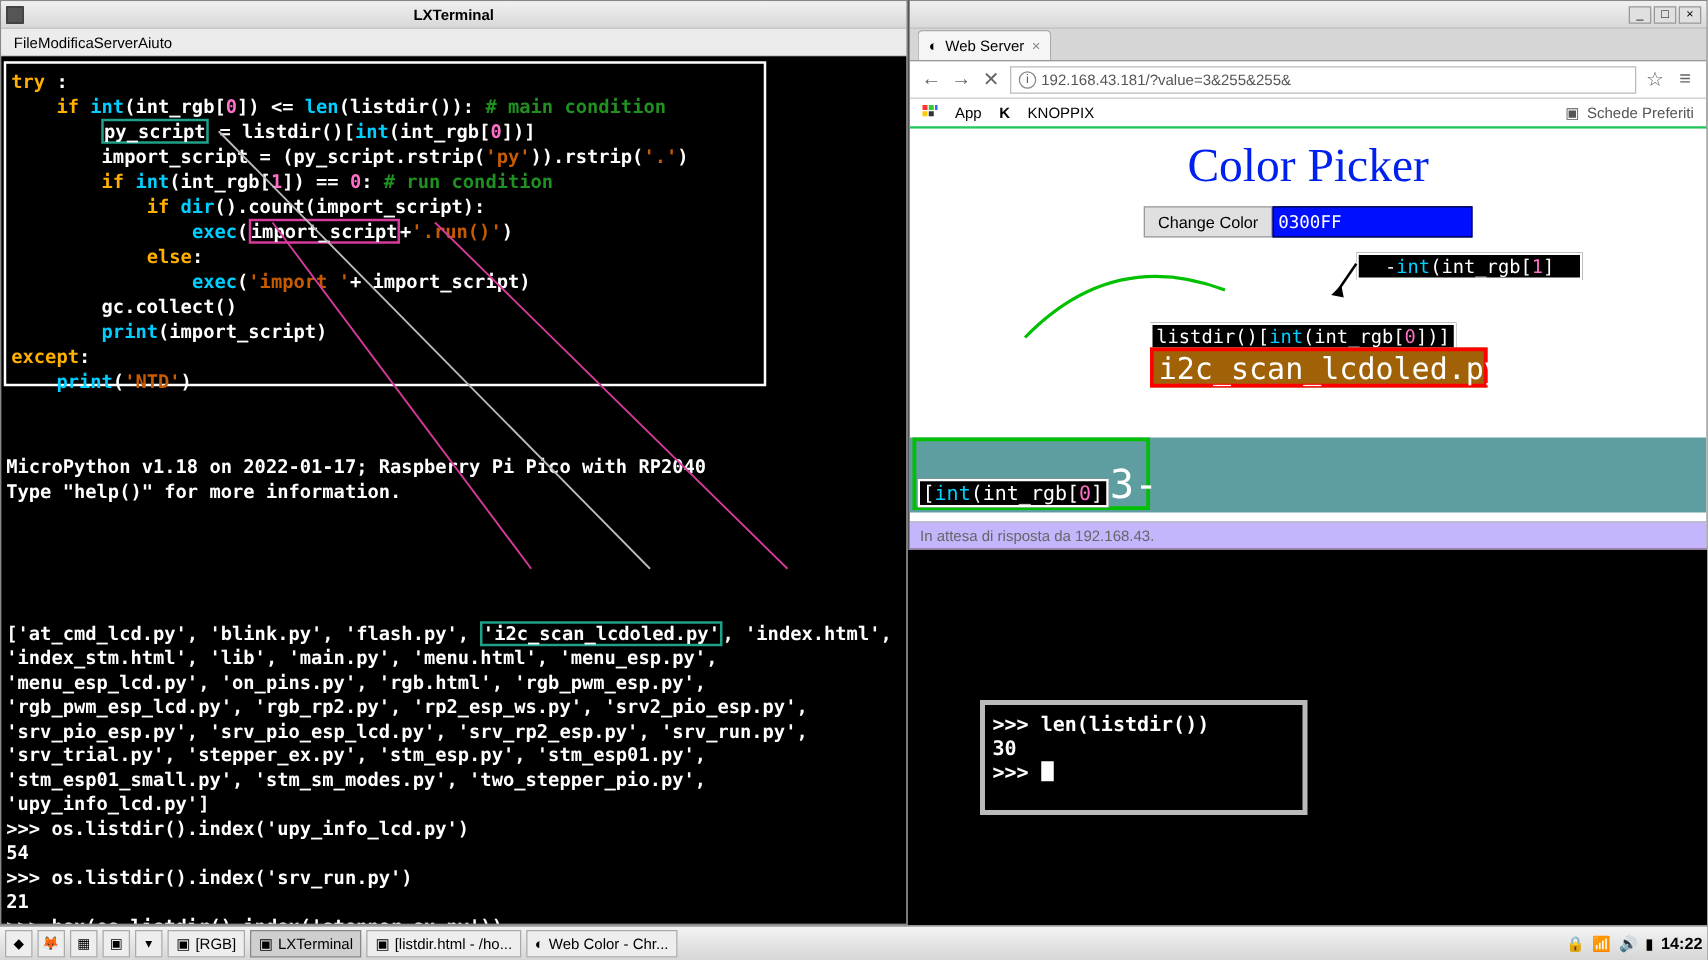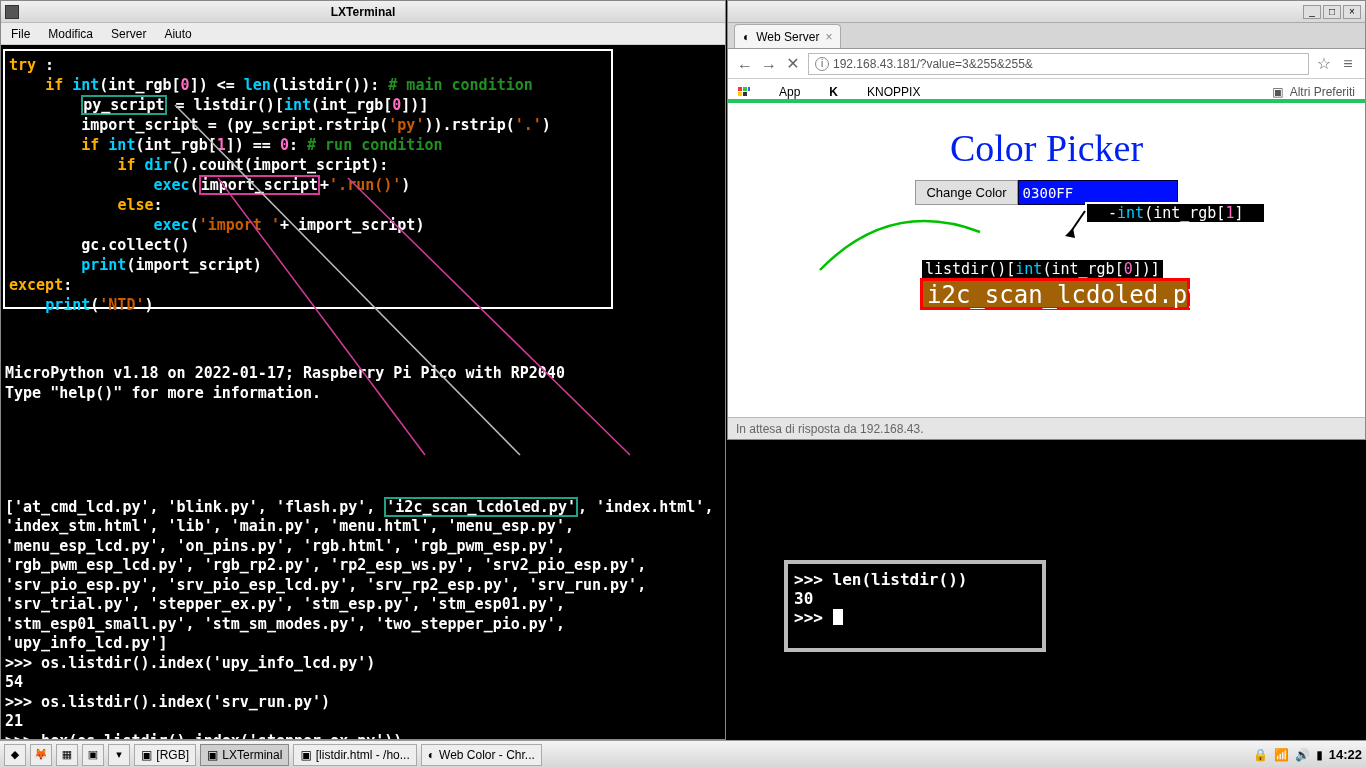--- a/index.html
+++ b/index.html
@@ -5,21 +5,21 @@
 *{margin:0;padding:0;box-sizing:border-box}
 body{font-family:sans-serif;background:#c0c0c0;width:1366px;height:768px;position:relative;overflow:hidden}
 .desktop{position:absolute;inset:0;background:#000}
 
 
 .term-win{position:absolute;left:0;top:0;width:726px;height:740px;background:#ececec;border:1px solid #888}
 .term-title{height:22px;background:linear-gradient(#f0f0f0,#d8d8d8);display:flex;align-items:center;justify-content:center;font:bold 12px sans-serif;position:relative;border-bottom:1px solid #bbb}
 .term-title .tt{flex:1;text-align:center}
 .term-title .ico{position:absolute;left:4px;display:flex;gap:2px}
 .term-title .ico span{width:14px;height:14px;background:#555;border:1px solid #333}
-.term-menu{height:22px;display:flex;align-items:center;gap:18px;padding:0 10px;font:12px sans-serif;background:#ececec;border-bottom:1px solid #ccc}
+.term-menu{height:22px;display:flex;align-items:center;padding:0 10px;font:12px sans-serif;background:#ececec;border-bottom:1px solid #ccc}
 .term-menu span{cursor:default}
 .term-body{background:#000;height:calc(100% - 44px);position:relative;font:bold 15px "DejaVu Sans Mono",monospace;color:#fff;overflow:hidden}
 
 
 .codebox{position:absolute;left:2px;top:4px;width:610px;height:260px;border:2px solid #fff;padding:4px;white-space:pre;line-height:20px}
 .kw{color:#ffb000}
 .fn{color:#00cfff}
 .num{color:#ff6ec7}
 .com{color:#209020}
 .str{color:#c85a00}
@@ -35,47 +35,47 @@
 .browser{position:absolute;left:727px;top:0;width:639px;height:440px;background:#fff;border:1px solid #888;display:flex;flex-direction:column}
 .br-title{height:22px;background:linear-gradient(#f0f0f0,#d8d8d8);border-bottom:1px solid #aaa;display:flex;justify-content:flex-end;align-items:center;gap:2px;padding:0 4px}
 .br-title .wbtn{width:18px;height:14px;background:#e0e0e0;border:1px solid #999;font:10px sans-serif;text-align:center;line-height:12px}
 .br-tabs{height:26px;background:#d6d6d6;display:flex;align-items:flex-end;border-bottom:1px solid #999}
 .br-tab{height:24px;background:#f5f5f5;border:1px solid #aaa;border-bottom:none;border-radius:4px 4px 0 0;padding:0 8px;display:flex;align-items:center;gap:6px;font:12px sans-serif;margin-left:6px}
 .br-tab .x{color:#888}
 .br-nav{height:30px;display:flex;align-items:center;gap:6px;padding:0 8px;border-bottom:1px solid #ccc}
 .br-nav .navbtn{color:#666;font:16px sans-serif;width:18px;text-align:center}
 .br-url{flex:1;height:22px;border:1px solid #bbb;font:12px sans-serif;padding:0 6px;display:flex;align-items:center;gap:4px;color:#555}
 .br-url .i{width:14px;height:14px;border:1px solid #888;border-radius:50%;font:10px sans-serif;text-align:center;line-height:12px}
-.br-bm{height:24px;display:flex;align-items:flex-end;gap:29px;padding:0 10px;font:12px sans-serif;border-bottom:4px solid #22c55e}
+.br-bm{height:24px;display:flex;align-items:center;gap:14px;padding:0 10px;font:12px sans-serif;border-bottom:2px solid #22c55e}
 .br-bm .grid{display:inline-block;width:12px;height:12px;background:
  linear-gradient(#f33,#f33) 0 0/4px 4px no-repeat,
  linear-gradient(#3c3,#3c3) 5px 0/4px 4px no-repeat,
  linear-gradient(#36f,#36f) 10px 0/4px 4px no-repeat,
  linear-gradient(#fc0,#fc0) 0 5px/4px 4px no-repeat,
  linear-gradient(#333,#333) 5px 5px/4px 4px no-repeat}
 .br-bm .right{margin-left:auto;display:flex;align-items:center;gap:6px;color:#555}
 .br-body{flex:1;background:#fff;position:relative;overflow:hidden}
 .mp-top{height:26px;background:#5f9ea0;color:#fff;text-align:center;font:16px sans-serif;line-height:26px}
-.cp-title{text-align:center;font:38px serif;color:#0020ee;margin-top:23px}
+.cp-title{text-align:center;font:38px serif;color:#0020ee;margin-top:8px}
 .cp-row{margin:10px auto 0;display:flex;justify-content:center}
 .cp-btn{background:#e0e0e0;border:1px solid #999;padding:4px 10px;font:13px sans-serif}
 .cp-inp{background:#0010ff;color:#fff;font:14px monospace;border:1px solid #003;width:160px;padding:2px 4px}
 
 .three-block{position:absolute;left:0;top:247px;width:100%;height:60px;background:#5f9ea0}
 .tb-inner{position:absolute;left:2px;top:0;border:3px solid #00c000;width:190px;height:58px}
 .tb-txt{position:absolute;left:6px;bottom:4px;font:16px monospace;color:#fff;background:#000;border:2px solid #fff;padding:0 2px}
 .tb-three{position:absolute;left:160px;bottom:4px;font:32px monospace;color:#fff}
 .overlay1{position:absolute;left:1085px;top:202px;font:15px monospace;background:#000;color:#fff;border:2px solid #fff;padding:0 21px;z-index:5}
 .overlay2{position:absolute;left:920px;top:258px;font:15px monospace;background:#000;color:#fff;border:2px solid #fff;padding:0 3px;z-index:5}
 .bigfile{position:absolute;left:920px;top:278px;width:270px;height:32px;background:#a16207;border:3px solid #ff0000;font:24px monospace;color:#fff;padding-left:4px;z-index:5}
 
 .menu-rows{position:absolute;left:0;top:316px;right:0}
 .menu-rows div{height:20px;font:15px sans-serif;text-align:center;color:#fff;border-bottom:2px solid #000}
 .mr1{background:#ff00ff}
-.statusbar{position:absolute;left:0;bottom:0;right:0;height:22px;background:#e5e5e5;border-top:1px solid #bbb;font:12px sans-serif;color:#666;display:flex;align-items:center;padding:0 8px}
+.statusbar{position:absolute;left:0;bottom:0;right:0;height:22px;background:#c4b5fd;border-top:1px solid #bbb;font:12px sans-serif;color:#666;display:flex;align-items:center;padding:0 8px}
 
 
 .replbox{position:absolute;left:784px;top:560px;width:262px;height:92px;border:4px solid #bbb;background:#000;font:bold 16px monospace;color:#fff;padding:6px;white-space:pre}
 .curblock{display:inline-block;width:10px;height:16px;background:#fff;vertical-align:-2px}
 
 
 .annos{position:absolute;left:0;top:0;width:1366px;height:740px;pointer-events:none;z-index:10}
 
 
 .taskbar{position:absolute;left:0;bottom:0;width:100%;height:28px;background:linear-gradient(#f4f4f4,#d6d6d6);border-top:1px solid #999;display:flex;align-items:center;gap:4px;padding:0 4px;font:12px sans-serif}
@@ -161,28 +161,33 @@
     <span class="navbtn">☆</span>
     <span class="navbtn">≡</span>
   </div>
   <div class="br-bm">
     <span class="grid"></span>
     <span>App</span>
     <span><b>K</b></span>
     <span>KNOPPIX</span>
     <span class="right">
       <span>▣</span>
-      <span>Altri Preferiti</span>
+      <span>Schede Preferiti</span>
     </span>
   </div>
   <div class="br-body">
     <div class="cp-title">Color Picker</div>
     <div class="cp-row">
       <button class="cp-btn">Change Color</button>
       <input class="cp-inp" value="0300FF" style="">
+    </div>
+    <div class="three-block">
+      <div class="tb-inner"></div>
+      <div class="tb-txt">[<span class="fn">int</span>(int_rgb[<span class="num">0</span>]</div>
+      <div class="tb-three">3-</div>
     </div>
     <div class="menu-rows">
       <div class="mr1">ServoTest</div>
 
     </div>
     <div class="statusbar">
       <span>In attesa di risposta da 192.168.43.</span>
     </div>
   </div>
 </div>

